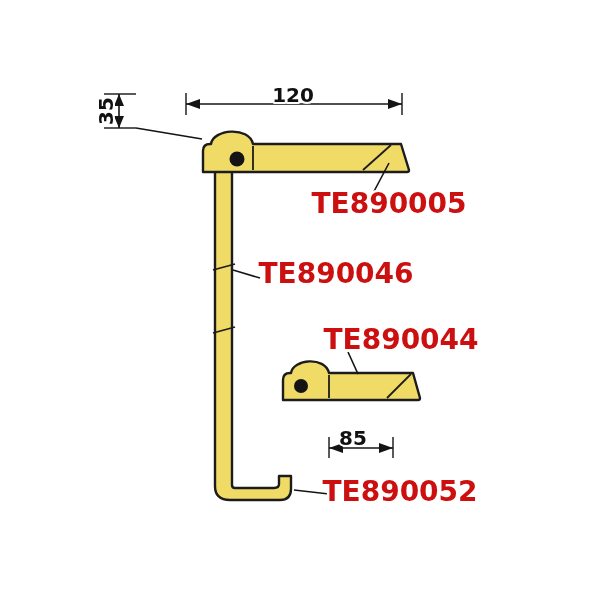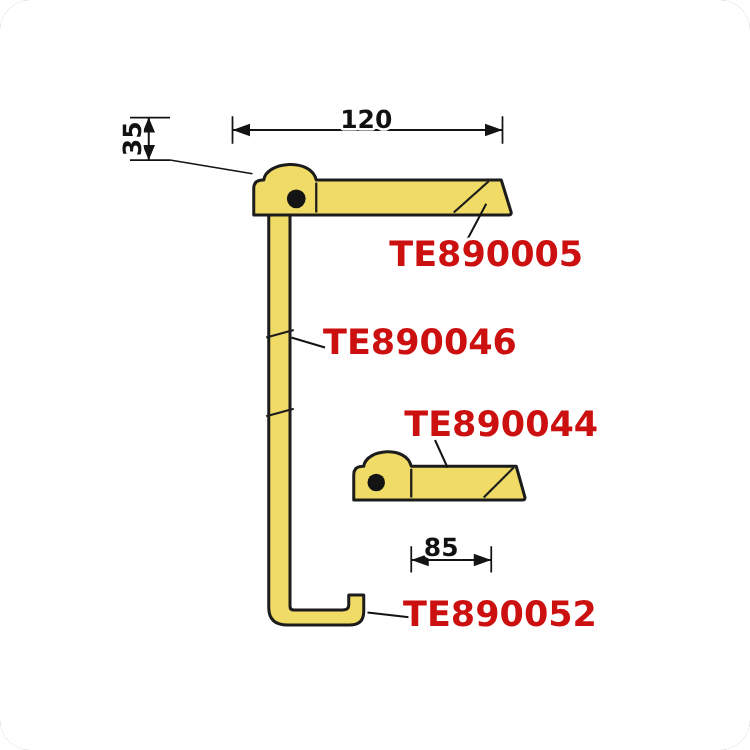--- a/index.html
+++ b/index.html
@@ -7,21 +7,20 @@
     padding: 0;
     background: #ffffff;
   }
   .stage {
     position: relative;
     width: 600px;
     height: 600px;
     background: #a3a3a3;
     overflow: hidden;
     font-family: "DejaVu Sans", sans-serif;
-    border-radius: 24px;
   }
   svg { display: block; }
 
   .part {
     stroke: #1c1c1c;
     stroke-width: 2.4;
     stroke-linejoin: round;
   }
   .part-edge {
     stroke: #1c1c1c;

